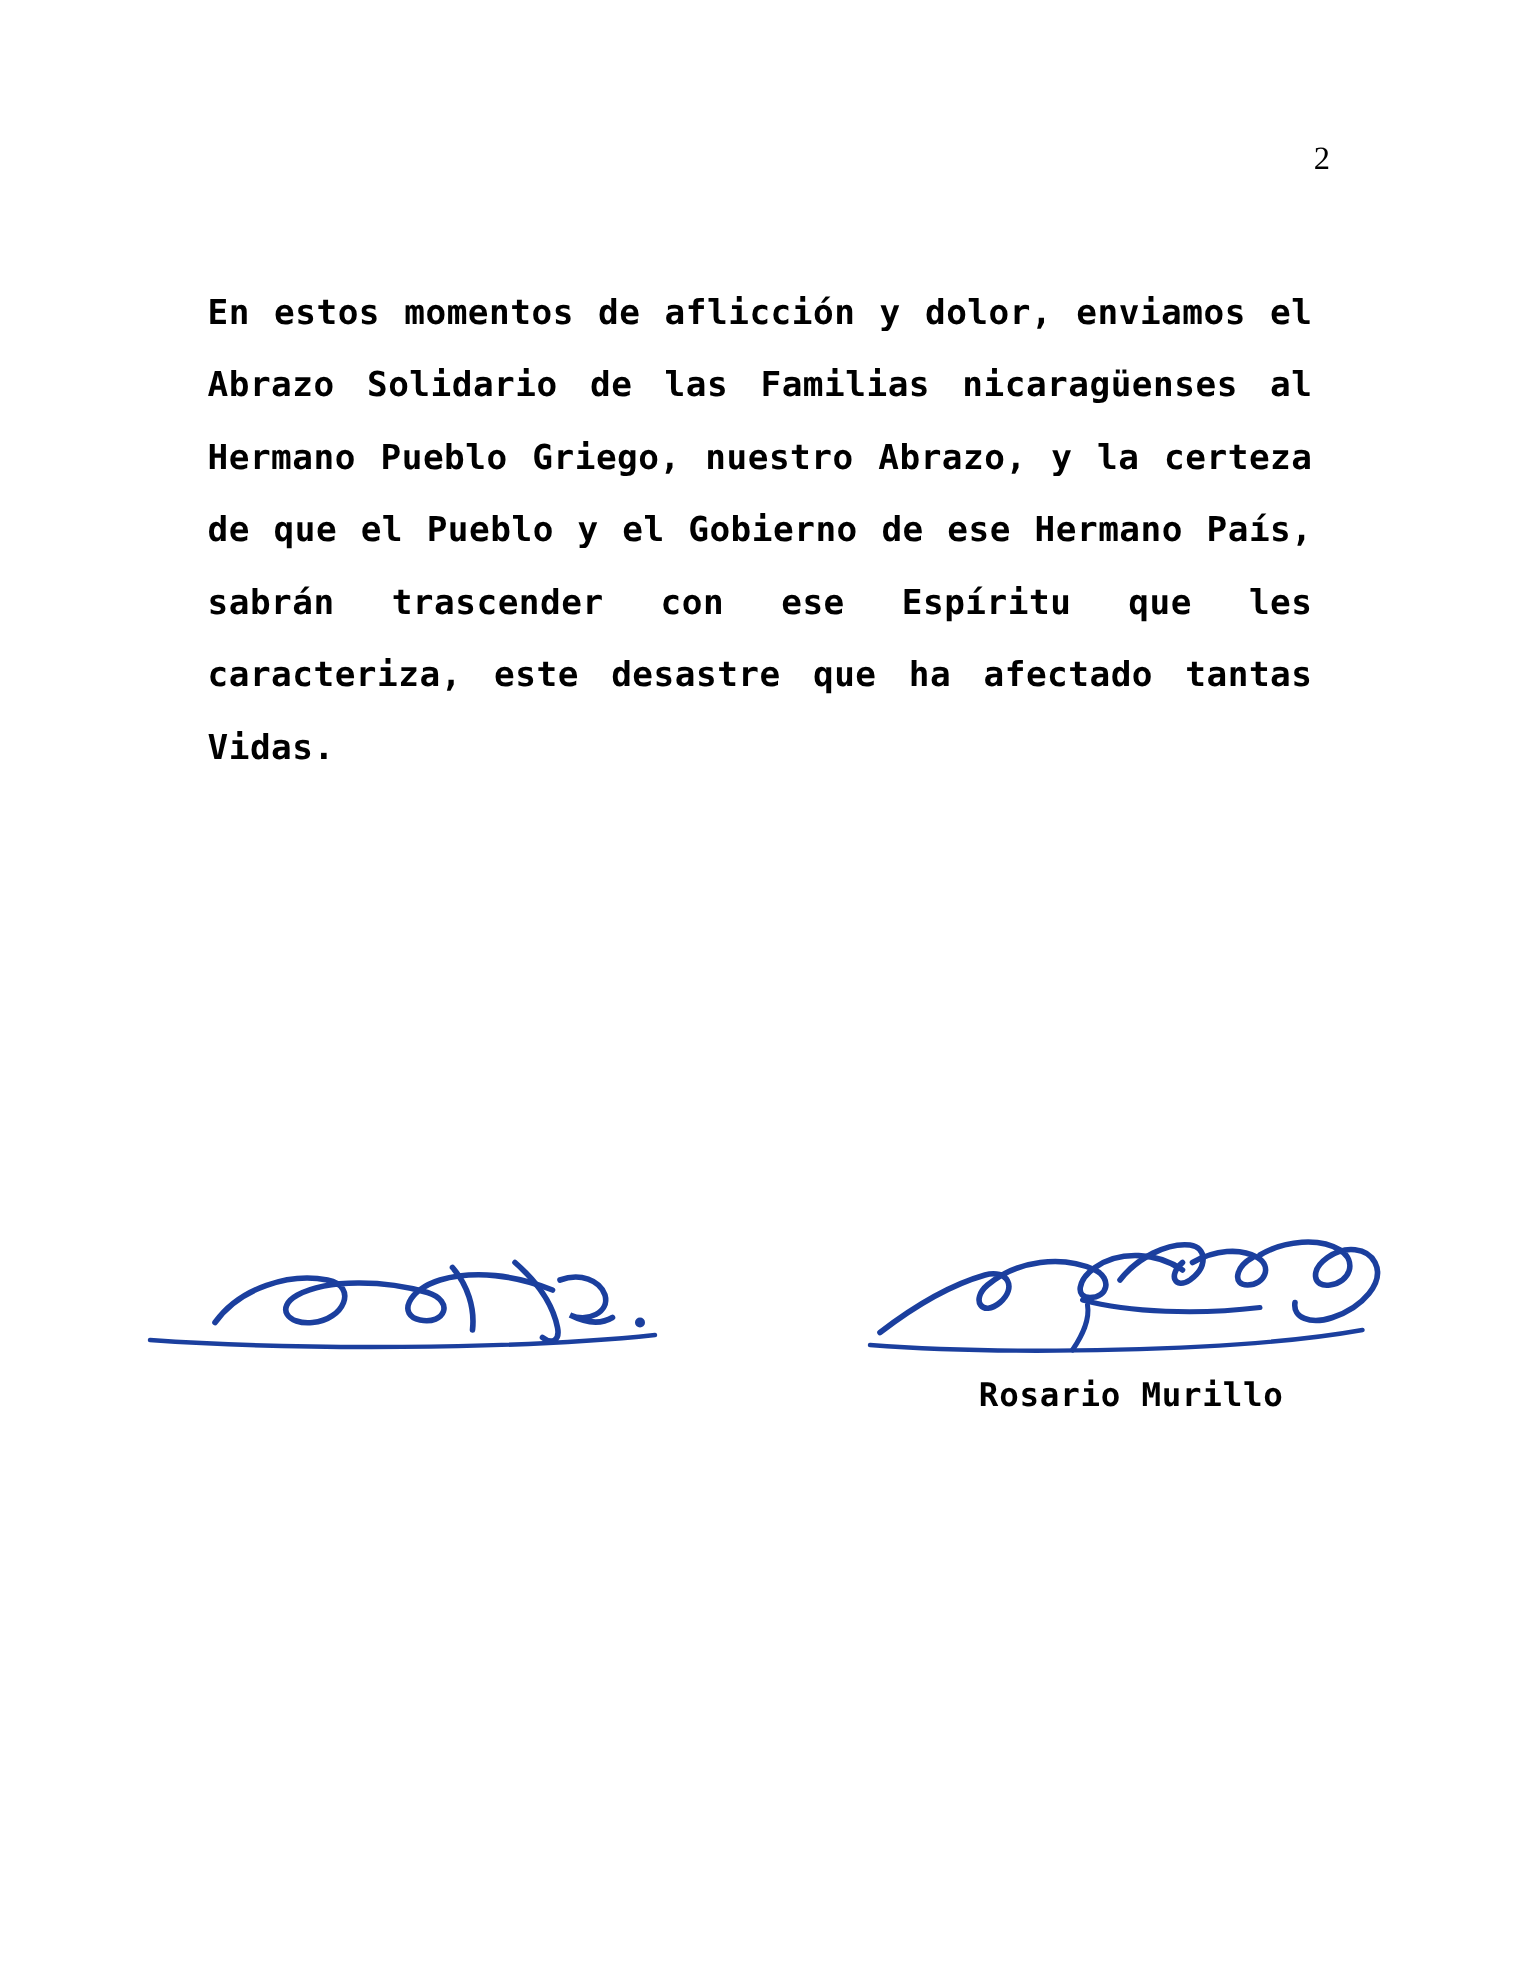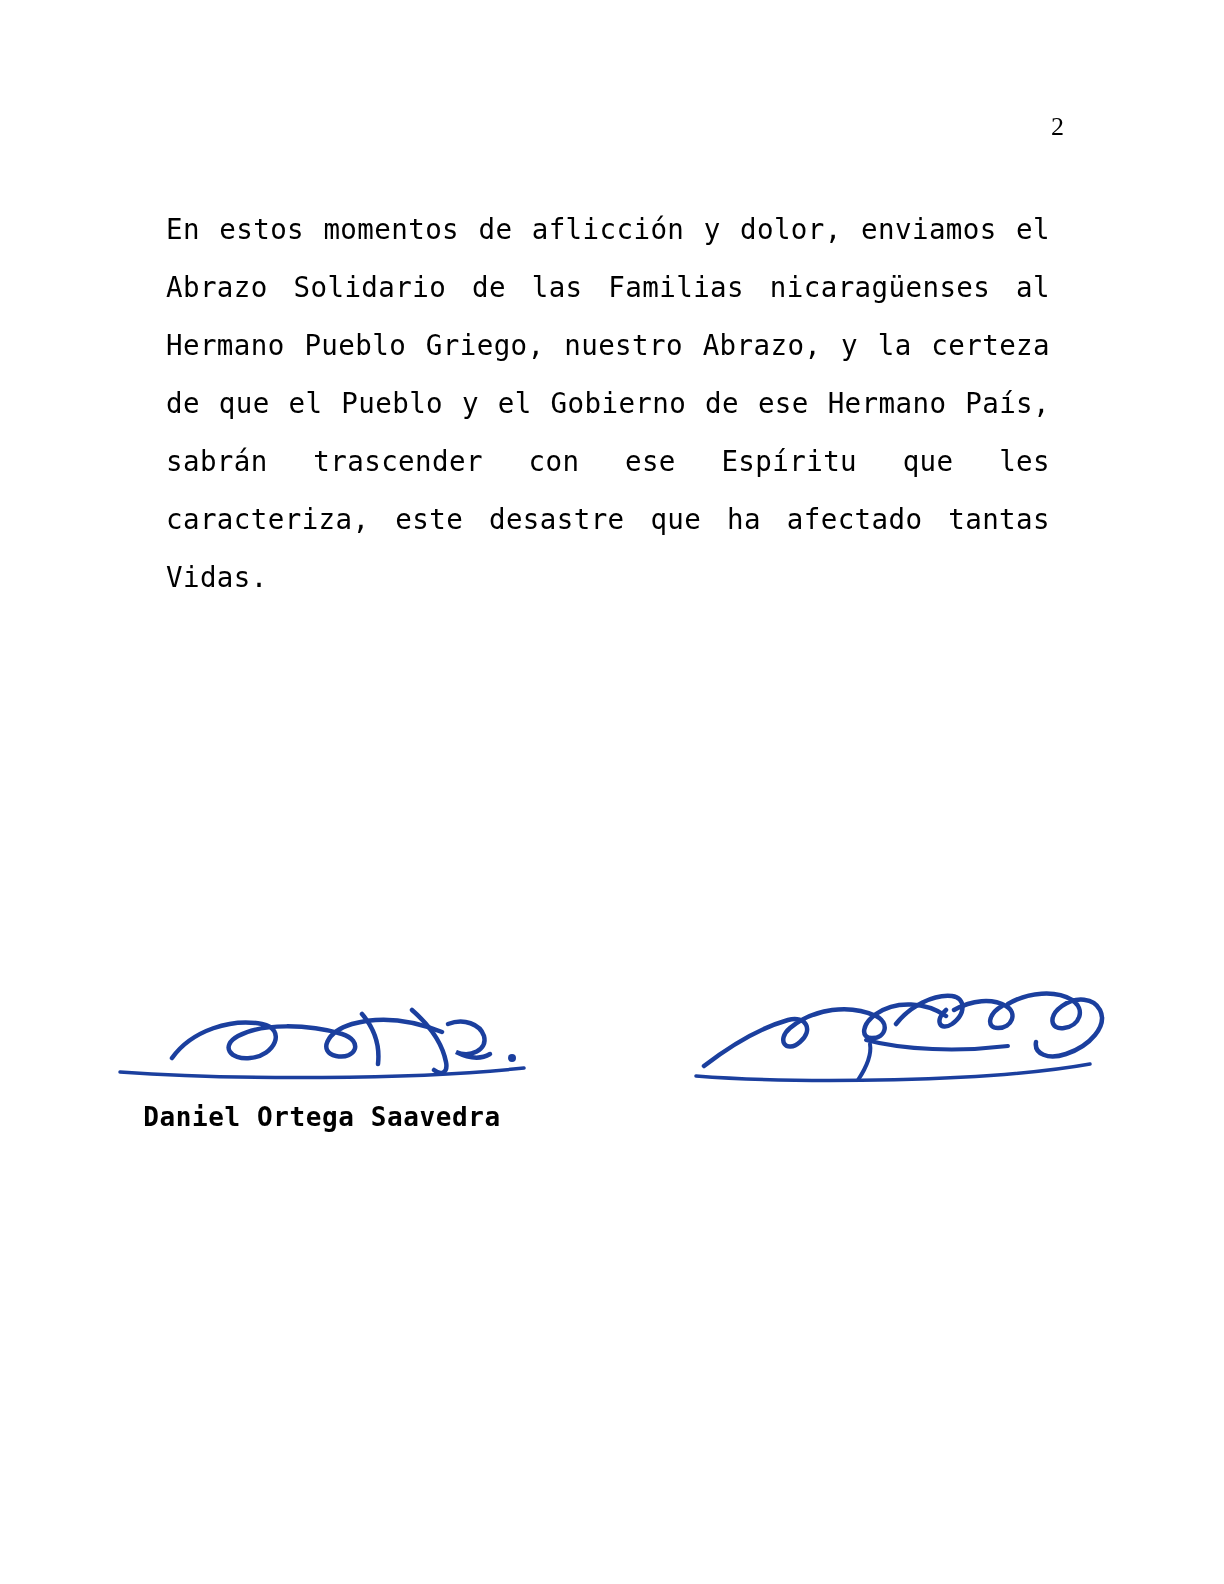--- a/index.html
+++ b/index.html
@@ -24,22 +24,23 @@
     position: absolute;
     top: 112px;
     right: 160px;
     font-family: "Liberation Serif", serif;
     font-size: 26px;
     color: #000;
   }
   .body-text {
     position: absolute;
     left: 166px;
-    top: 200px;
+    top: 221px;
     width: 884px;
+    font-weight: bold;
   }
   .para {
     font-family: "DejaVu Sans Mono", monospace;
     font-size: 27.5px;
     line-height: 58px;
     text-align: justify;
     text-justify: inter-word;
     letter-spacing: 0.4px;
     margin: 0 0 0 0;
     color: #000;
@@ -102,31 +103,31 @@
       <div class="sig-canvas">
         <svg width="420" height="118" viewBox="0 0 420 118" fill="none" xmlns="http://www.w3.org/2000/svg">
           <path d="M60 78 C80 50 120 38 150 44 C175 49 163 76 138 78 C118 80 108 66 126 56 C150 43 196 44 230 54 C252 61 244 80 224 76 C206 72 214 52 240 44 C268 36 300 40 330 52" stroke="#1b3f9e" stroke-width="4.5" stroke-linecap="round" fill="none"></path>
           <path d="M250 34 C262 48 268 66 266 84" stroke="#1b3f9e" stroke-width="4.5" stroke-linecap="round" fill="none"></path>
           <path d="M300 30 C316 44 330 62 334 82 C336 92 330 96 322 90" stroke="#1b3f9e" stroke-width="4.5" stroke-linecap="round" fill="none"></path>
           <path d="M336 44 C352 38 368 44 372 56 C376 70 358 78 344 72 C356 78 368 80 378 74" stroke="#1b3f9e" stroke-width="4.5" stroke-linecap="round" fill="none"></path>
           <circle cx="400" cy="78" r="4" fill="#1b3f9e"></circle>
           <path d="M8 92 C120 100 300 100 412 88" stroke="#1b3f9e" stroke-width="3.5" stroke-linecap="round" fill="none"></path>
         </svg>
       </div>
-      <div class="sig-name">Daniel Ortega Saavedra</div>
     </div>
 
     <div class="sig-block sig-right">
       <div class="sig-canvas">
         <svg width="420" height="118" viewBox="0 0 420 118" fill="none" xmlns="http://www.w3.org/2000/svg">
           <path d="M14 86 C40 66 70 48 98 40 C116 35 124 50 110 62 C96 74 86 60 100 48 C124 28 160 24 186 36 C200 43 196 58 182 58 C170 58 172 44 186 34 C206 20 236 22 256 36" stroke="#1b3f9e" stroke-width="4.5" stroke-linecap="round" fill="none"></path>
           <path d="M206 44 C220 26 244 14 262 16 C276 18 276 34 262 44 C250 52 244 40 256 30" stroke="#1b3f9e" stroke-width="4.5" stroke-linecap="round" fill="none"></path>
           <path d="M264 30 C282 20 302 18 316 26 C328 33 322 48 308 48 C296 48 298 34 312 26" stroke="#1b3f9e" stroke-width="4.5" stroke-linecap="round" fill="none"></path>
           <path d="M318 24 C338 12 366 10 382 20 C396 29 390 46 374 48 C360 50 358 36 372 26 C386 16 404 18 410 30 C418 46 400 66 376 74 C358 80 344 74 346 62" stroke="#1b3f9e" stroke-width="4.5" stroke-linecap="round" fill="none"></path>
           <path d="M176 60 C214 70 268 72 318 66" stroke="#1b3f9e" stroke-width="4" stroke-linecap="round" fill="none"></path>
           <path d="M6 96 C110 104 300 102 400 84" stroke="#1b3f9e" stroke-width="3.5" stroke-linecap="round" fill="none"></path>
           <path d="M168 100 C176 88 182 76 180 64" stroke="#1b3f9e" stroke-width="4" stroke-linecap="round" fill="none"></path>
         </svg>
       </div>
+      <div class="sig-name">Rosario Murillo</div>
     </div>
 
   </div>
 </div>
 
 </body></html>

